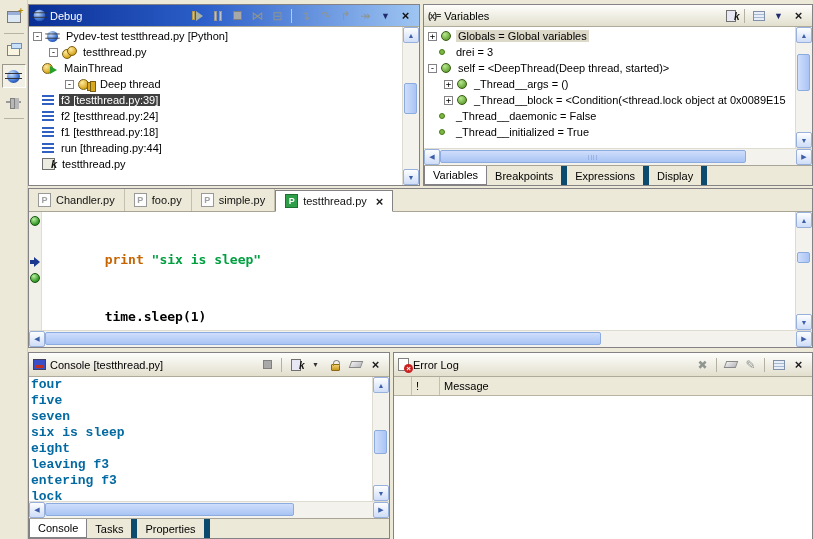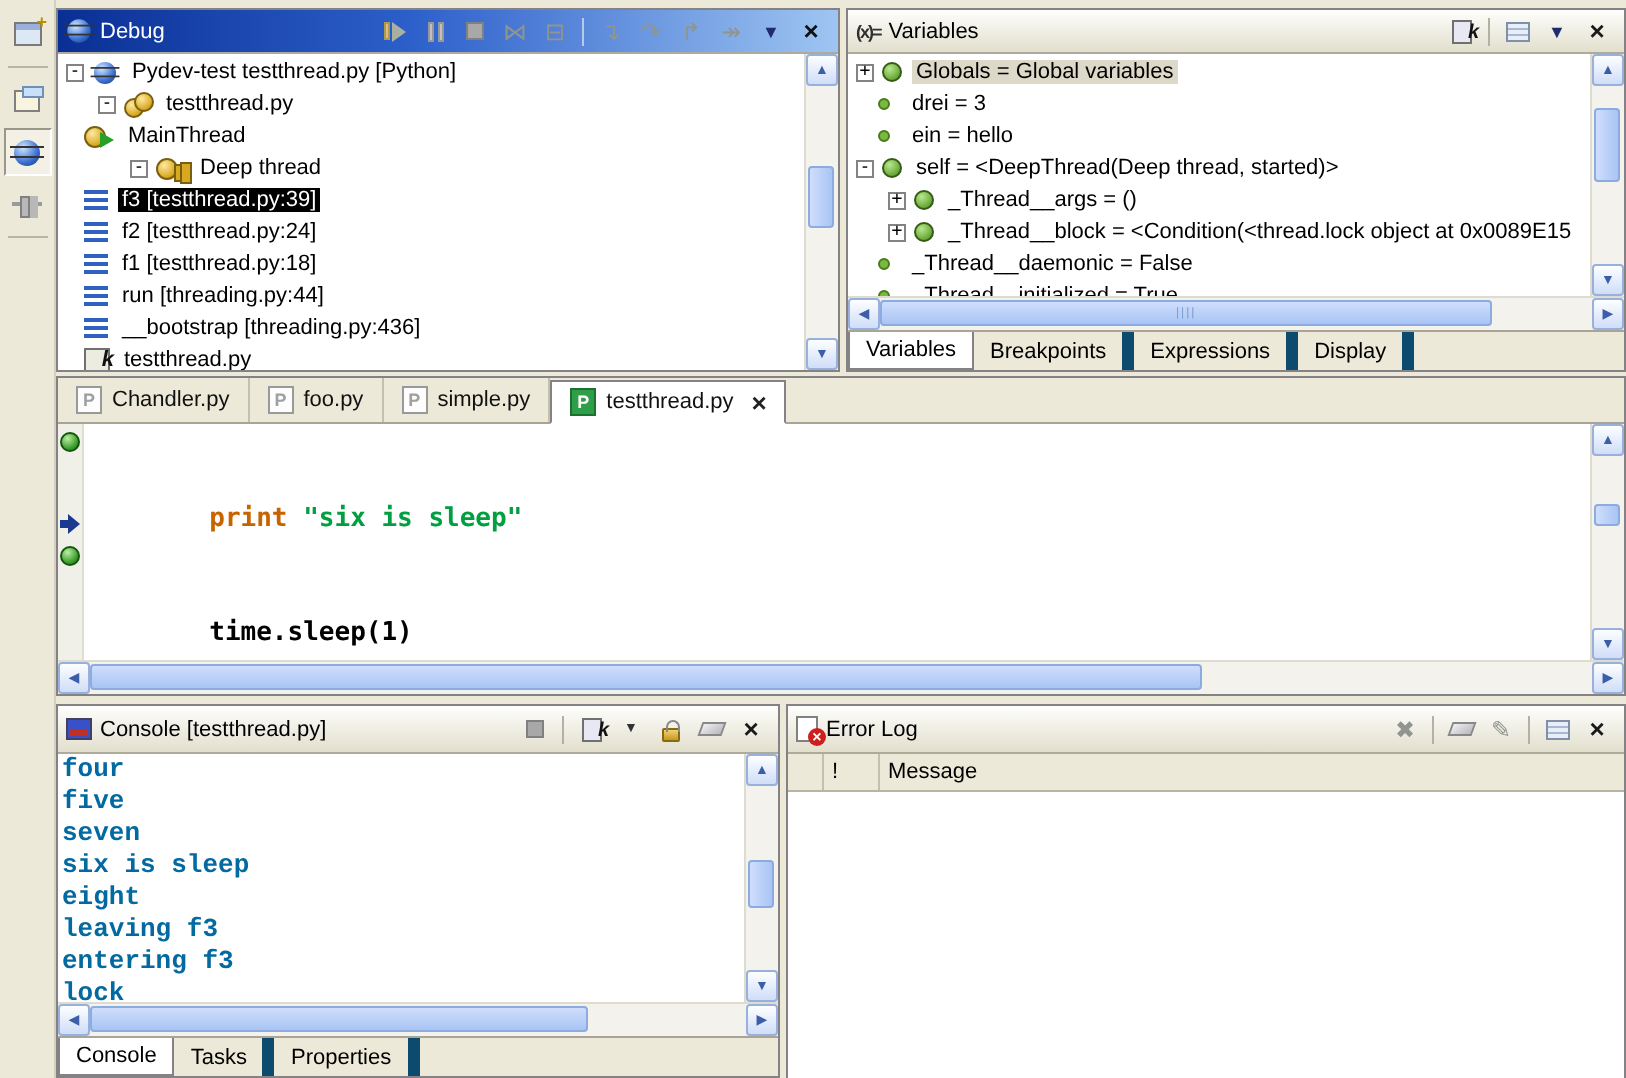--- a/index.html
+++ b/index.html
@@ -58,21 +58,21 @@
   .i-vars { font-weight:bold; font-size:9px; color:#303030; letter-spacing:-1px; }
 
   
   .tree { flex:1; overflow:hidden; background:#fff; padding-top:1px; }
   .trow { height:16px; display:flex; align-items:center; white-space:pre; }
   .lv0 { padding-left:4px; } .lv1 { padding-left:20px; } .lv2 { padding-left:36px; } .lv3 { padding-left:52px; }
   .noexp { padding-left:13px; } 
   .exp { flex:0 0 9px; height:9px; border:1px solid #848284; background:#fff; font-size:9px; line-height:7px; text-align:center; margin-right:4px; color:#000; font-family:"DejaVu Sans Mono",monospace; }
   .ticon { margin-right:5px; flex:0 0 auto; }
   .tlabel { padding:0 2px; }
-  .sel-blue { background:#000000; color:#fff; }
+  .sel-blue { background:#404040; color:#fff; }
   .sel-pale { background:#ddd9c8; }
 
   .ic-gears { width:14px; height:12px; position:relative; }
   .ic-gears::before, .ic-gears::after { content:""; position:absolute; width:8px; height:8px; border-radius:50%; background:radial-gradient(circle at 35% 30%, #ffe9a0, #d8a820 70%, #8a6a10); border:1px solid #7a5f10; }
   .ic-gears::before { left:0; top:3px; } .ic-gears::after { left:5px; top:0; }
   .ic-thread { width:15px; height:12px; position:relative; }
   .ic-thread::before { content:""; position:absolute; left:0; top:1px; width:9px; height:9px; border-radius:50%; background:radial-gradient(circle at 35% 30%, #ffe9a0, #d8a820 70%, #8a6a10); border:1px solid #7a5f10; }
   .ic-thread.run::after { content:""; position:absolute; left:8px; top:4px; width:0; height:0; border-top:4px solid transparent; border-bottom:4px solid transparent; border-left:7px solid #28a028; }
   .ic-thread.pause::after { content:""; position:absolute; left:9px; top:4px; width:2px; height:7px; background:#d8a820; border:1px solid #7a5f10; box-shadow:4px 0 0 #d8a820, 4px 0 0 1px #7a5f10; }
   .ic-stack { width:12px; height:11px; background:repeating-linear-gradient(180deg,#3060c0 0 2px,#fff 2px 4px); }
@@ -218,24 +218,20 @@
           <span class="tlabel">f2 [testthread.py:24]</span>
         </div>
         <div class="trow lv3 noexp">
           <span class="ticon ic-stack"></span>
           <span class="tlabel">f1 [testthread.py:18]</span>
         </div>
         <div class="trow lv3 noexp">
           <span class="ticon ic-stack"></span>
           <span class="tlabel">run [threading.py:44]</span>
         </div>
-        <div class="trow lv3 noexp">
-          <span class="ticon ic-stack"></span>
-          <span class="tlabel">__bootstrap [threading.py:436]</span>
-        </div>
         <div class="trow lv1 noexp">
           <span class="ticon ic-proc"></span>
           <span class="tlabel">testthread.py</span>
         </div>
       </div>
       <div class="sbv">
         <span class="sbtn">▲</span>
         <span class="strack">
           <span class="sthumb v" style="top:32%; height:24%;"></span>
         </span>
@@ -263,24 +259,20 @@
     <div id="vars-body">
       <div class="tree">
         <div class="trow lv0">
           <span class="exp">+</span>
           <span class="ticon dot-lg"></span>
           <span class="tlabel sel-pale">Globals = Global variables</span>
         </div>
         <div class="trow lv0 noexp">
           <span class="ticon dot-sm"></span>
           <span class="tlabel">drei = 3</span>
-        </div>
-        <div class="trow lv0 noexp">
-          <span class="ticon dot-sm"></span>
-          <span class="tlabel">ein = hello</span>
         </div>
         <div class="trow lv0">
           <span class="exp">-</span>
           <span class="ticon dot-lg"></span>
           <span class="tlabel">self = &lt;DeepThread(Deep thread, started)&gt;</span>
         </div>
         <div class="trow lv1">
           <span class="exp">+</span>
           <span class="ticon dot-lg"></span>
           <span class="tlabel">_Thread__args = ()</span>

